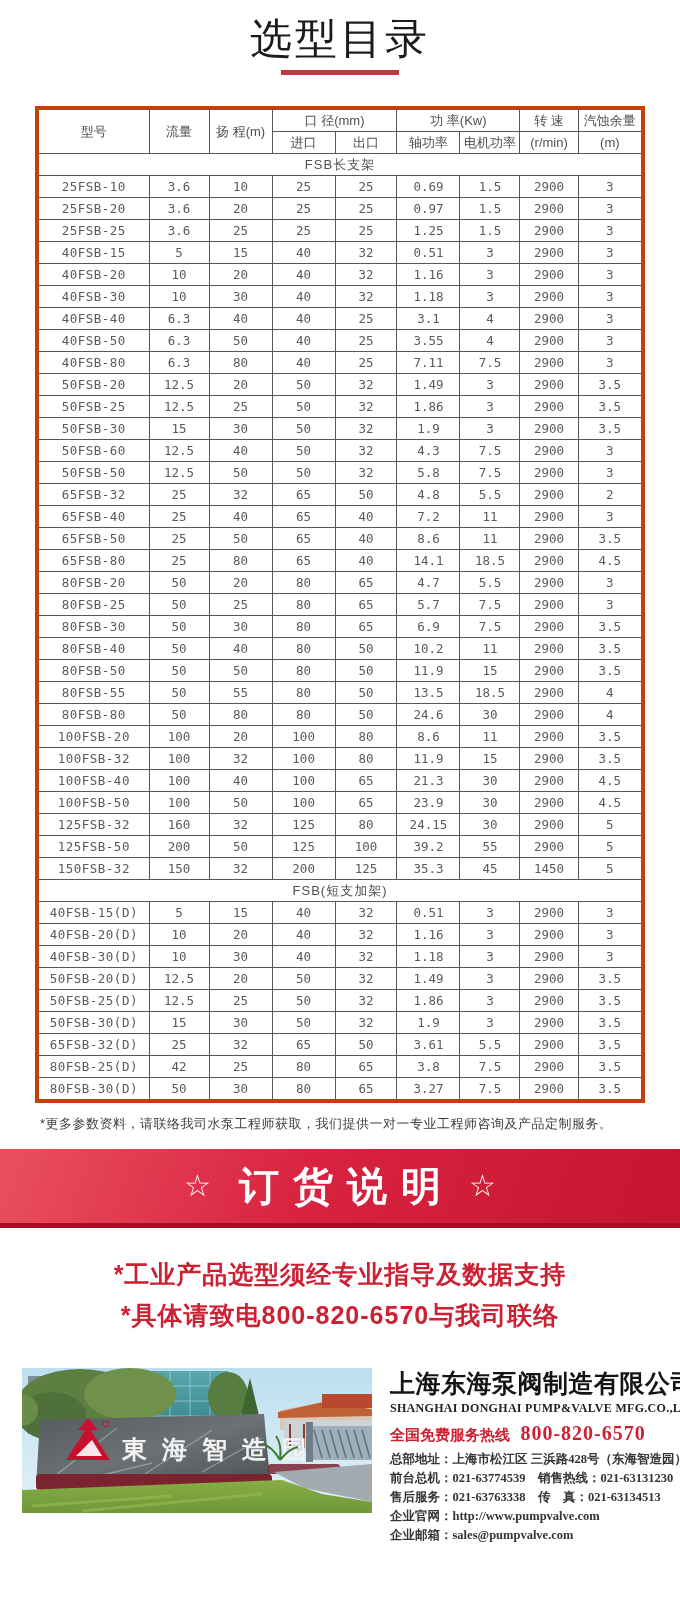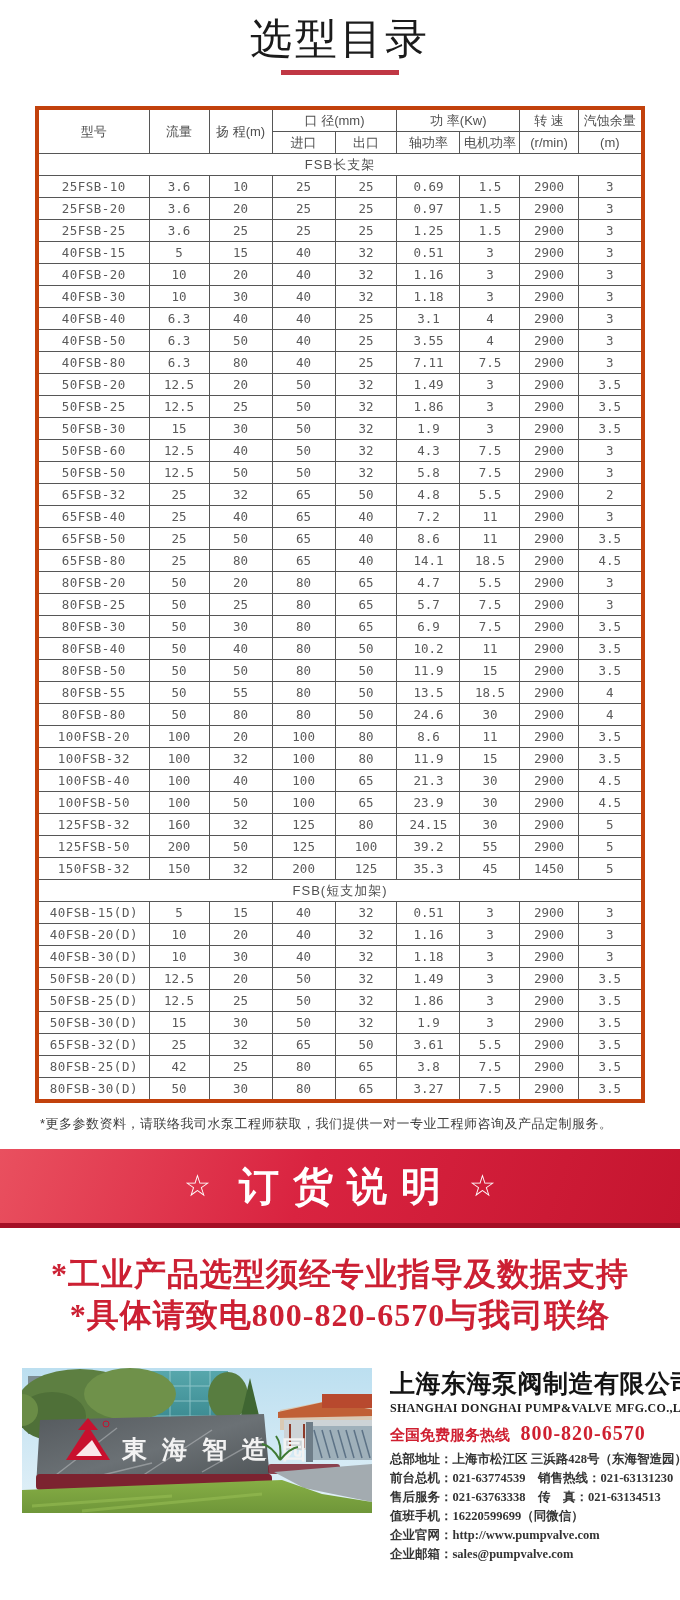--- a/index.html
+++ b/index.html
@@ -23,21 +23,21 @@
   .footnote{margin:12px 0 0 40px;font-size:13px;color:#3e3e3e;letter-spacing:0.5px;}
 
   
   .banner{margin-top:16px;height:74px;background:linear-gradient(110deg,#e9505f 0%,#d92340 45%,#c5152f 100%);
     border-bottom:5px solid #a50f26;display:flex;align-items:center;justify-content:center;}
   .banner .star{color:#ffffff;font-size:30px;line-height:74px;}
   .banner .banner-title{color:#ffffff;font-size:40px;font-weight:700;letter-spacing:14px;margin:0 14px 0 28px;line-height:74px;}
 
   
   .notice{margin-top:26px;text-align:center;}
-  .notice .line{font-family:Liberation Serif, serif;font-weight:700;font-size:32px;color:#cc2033;line-height:41px;letter-spacing:1px;}
+  .notice .line{font-family:Liberation Sans, sans-serif;font-weight:700;font-size:25px;color:#cc2033;line-height:41px;letter-spacing:1px;}
 
   
   .bottom{margin-top:32px;display:flex;padding:0 6px 0 22px;}
   .photo{width:350px;height:145px;flex:0 0 350px;}
   .info{margin-left:18px;width:270px;}
   .company-name{font-size:25px;font-weight:700;color:#141414;letter-spacing:0.5px;line-height:30px;white-space:nowrap;}
   .company-name-en{font-family:"Liberation Serif",serif;font-weight:700;font-size:12px;color:#222;margin-top:3px;letter-spacing:0.3px;white-space:nowrap;}
   .hotline{margin-top:6px;white-space:nowrap;}
   .hotline .lbl{font-family:"Liberation Serif",serif;font-weight:700;font-size:15px;color:#cf1f30;text-align:right;}
   .hotline .num{font-family:"Liberation Serif",serif;font-weight:700;font-size:20px;color:#cf1f30;letter-spacing:1px;margin-left:6px;}
@@ -667,20 +667,19 @@
       <div class="company-name">上海东海泵阀制造有限公司</div>
       <div class="company-name-en">SHANGHAI DONGHAI PUMP&amp;VALVE MFG.CO.,LTD.</div>
       <div class="hotline">
         <span class="lbl">全国免费服务热线</span>
         <span class="num">800-820-6570</span>
       </div>
       <div class="contacts">
         <div class="c-line">总部地址：上海市松江区 三浜路428号（东海智造园）</div>
         <div class="c-line">前台总机：021-63774539　销售热线：021-63131230</div>
         <div class="c-line">售后服务：021-63763338　传　真：021-63134513</div>
-        <div class="c-line">值班手机：16220599699（同微信）</div>
         <div class="c-line">企业官网：http://www.pumpvalve.com</div>
         <div class="c-line">企业邮箱：sales@pumpvalve.com</div>
       </div>
     </div>
   </div>
 
 </div>
 
 </body></html>

